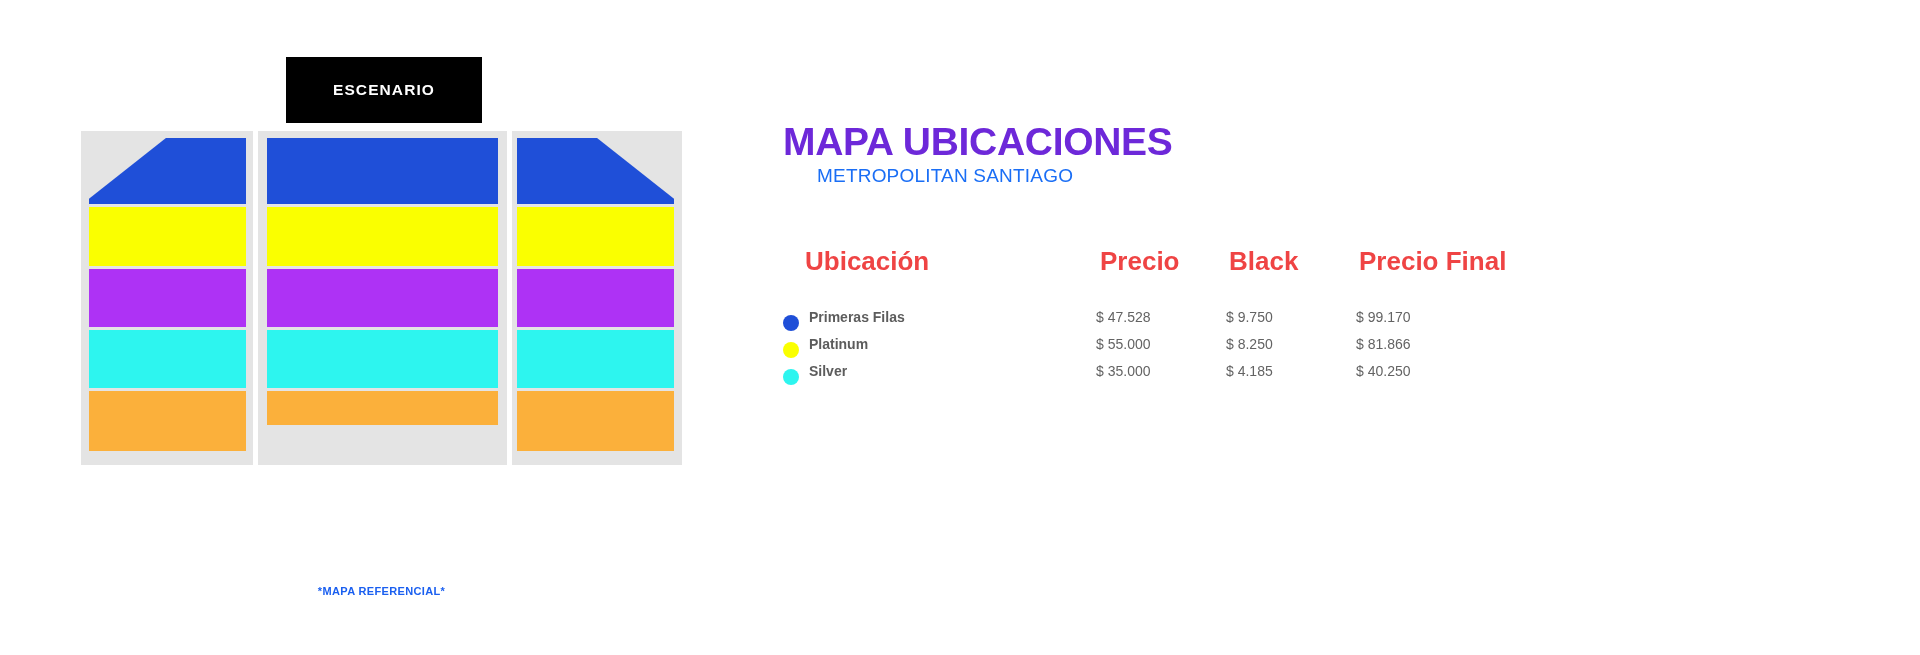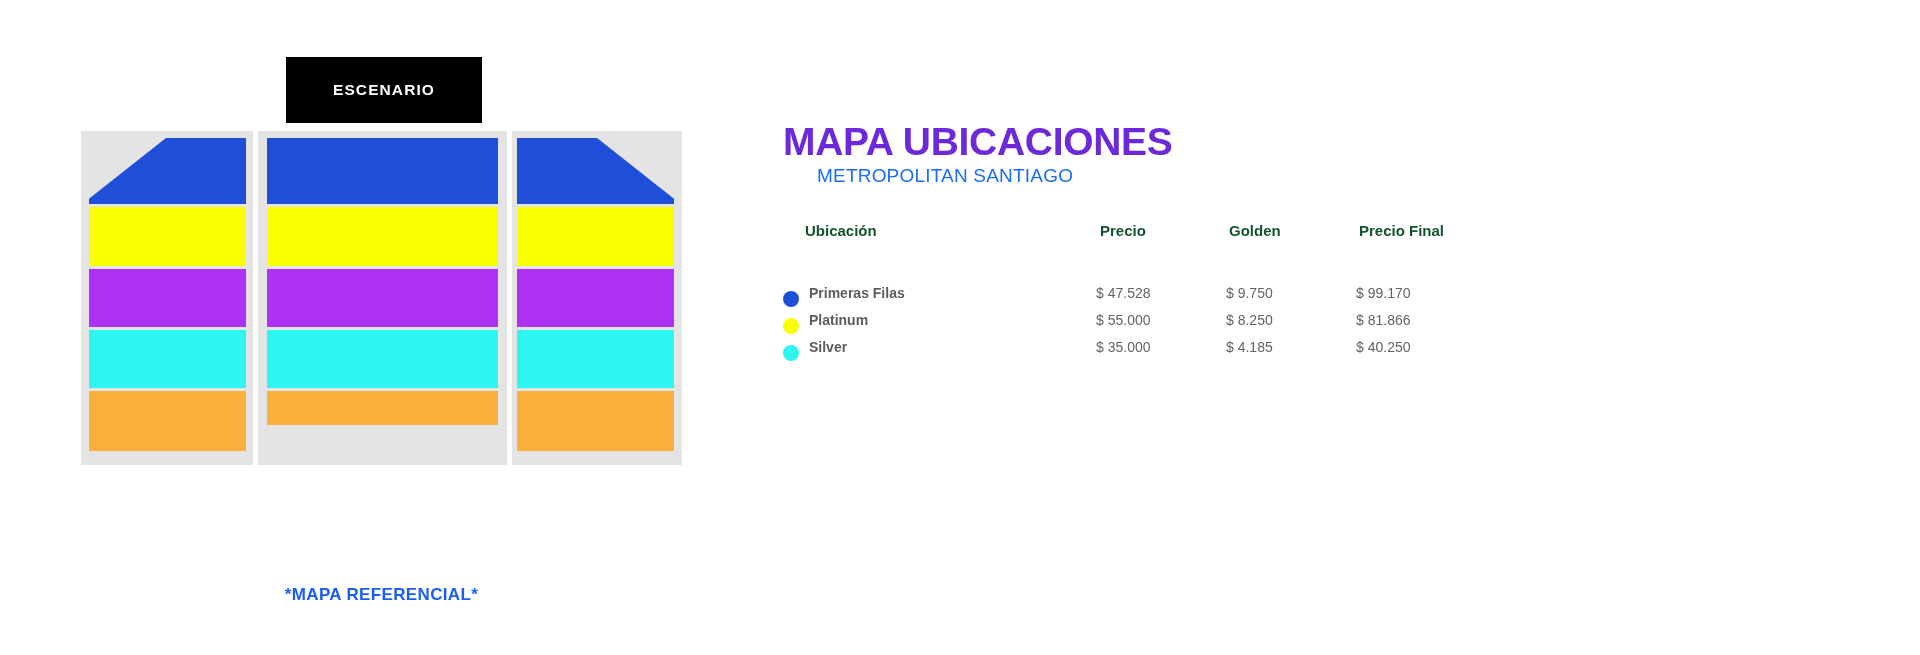--- a/index.html
+++ b/index.html
@@ -81,21 +81,21 @@
     clip-path: polygon(0% 0%, 51% 0%, 100% 92%, 100% 100%, 0% 100%);
   }
 
   #map-footnote {
     position: absolute;
     left: 81px;
     top: 585px;
     width: 601px;
     text-align: center;
     color: #1a5ff0;
-    font-size: 17px;
+    font-size: 11px;
     font-weight: bold;
     letter-spacing: 0.35px;
   }
 
   
   #info-panel {
     position: absolute;
     left: 783px;
     top: 0;
     width: 1137px;
@@ -125,23 +125,24 @@
   #price-table {
     position: absolute;
     left: 0;
     top: 222px;
     width: 1137px;
   }
 
   .table-header {
     position: relative;
     height: 40px;
-    color: #14532d;
-    font-size: 15px;
-    font-weight: bold;
+    color: #ef4444;
+    font-size: 26px;
+    font-weight: bold;
+    margin-top: 24px;
   }
   .table-header .col-zone   { position: absolute; left: 22px;  top: 0; }
   .table-header .col-price  { position: absolute; left: 317px; top: 0; }
   .table-header .col-fee    { position: absolute; left: 446px; top: 0; }
   .table-header .col-total  { position: absolute; left: 576px; top: 0; }
 
   .table-body {
     position: relative;
     margin-top: 23px;
   }
@@ -210,21 +211,21 @@
 
 <div id="info-panel">
 
   <div id="panel-title">MAPA UBICACIONES</div>
   <div id="panel-subtitle">METROPOLITAN SANTIAGO</div>
 
   <div id="price-table">
     <div class="table-header">
       <span class="col-zone">Ubicación</span>
       <span class="col-price">Precio</span>
-      <span class="col-fee">Golden</span>
+      <span class="col-fee">Black</span>
       <span class="col-total">Precio Final</span>
     </div>
 
     <div class="table-body" id="table-body">
         <div class="price-row">
           <span class="zone-dot" style="background: rgb(31, 79, 216);"></span>
           <span class="zone-name">Primeras Filas</span>
           <span class="cell-price">$ 47.528</span>
           <span class="cell-fee">$ 9.750</span>
           <span class="cell-total">$ 99.170</span>

